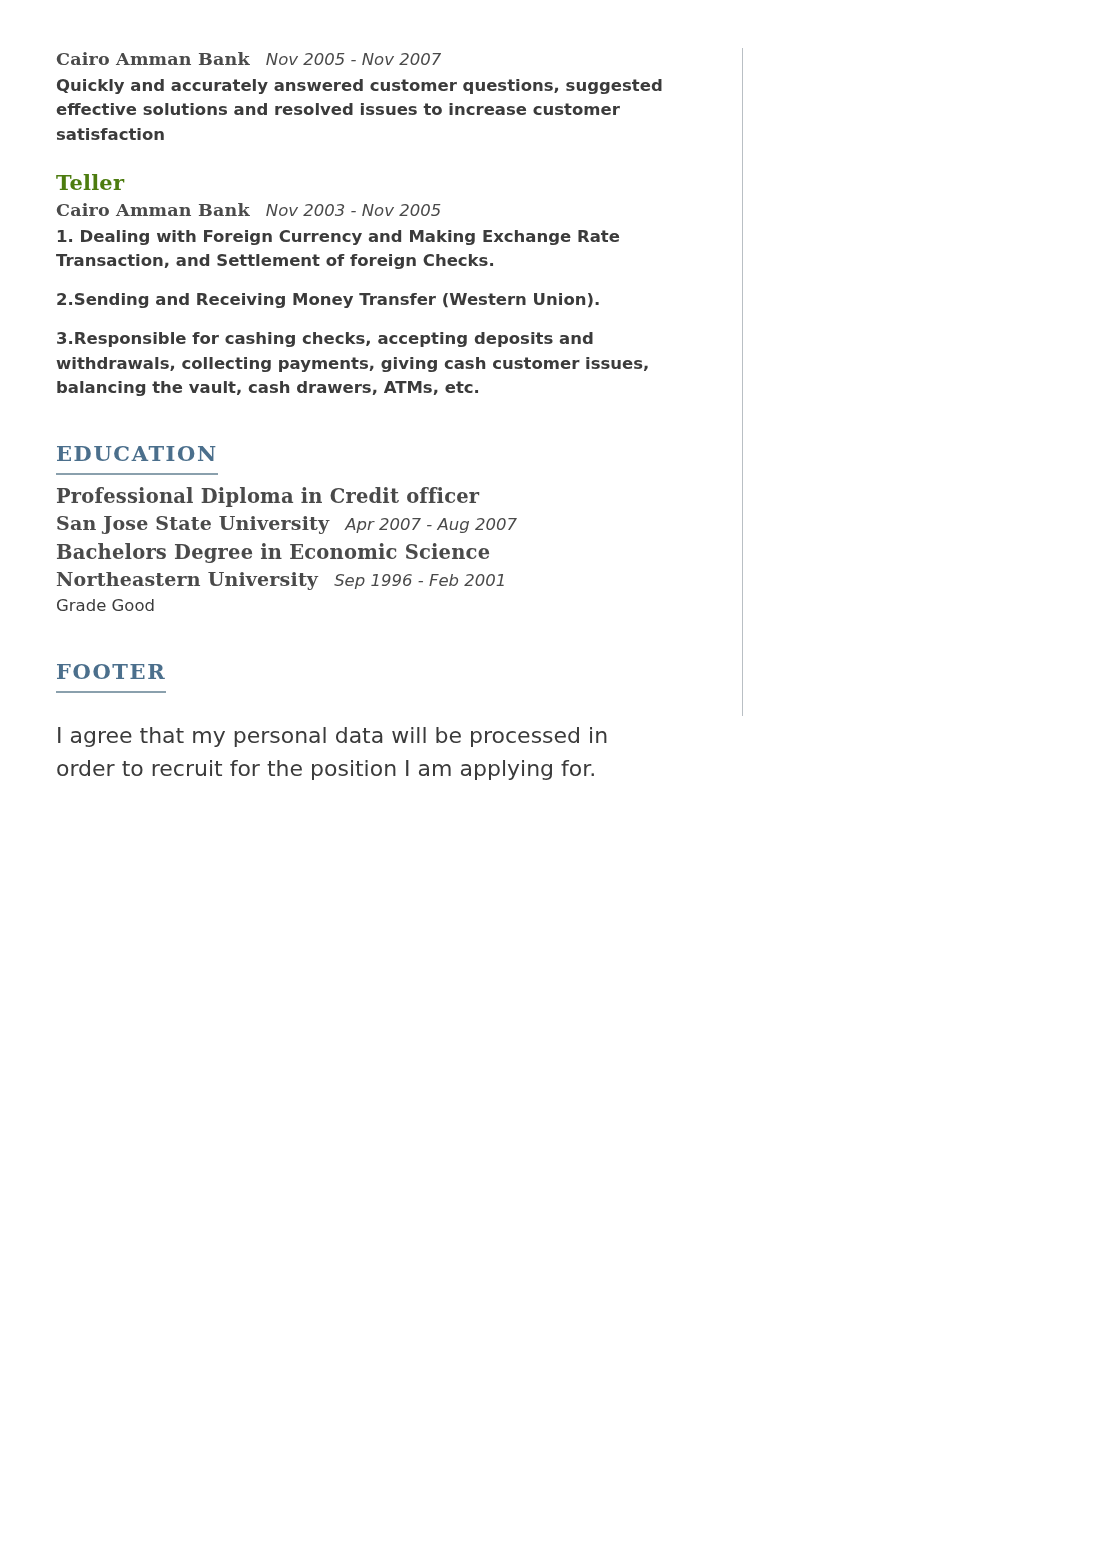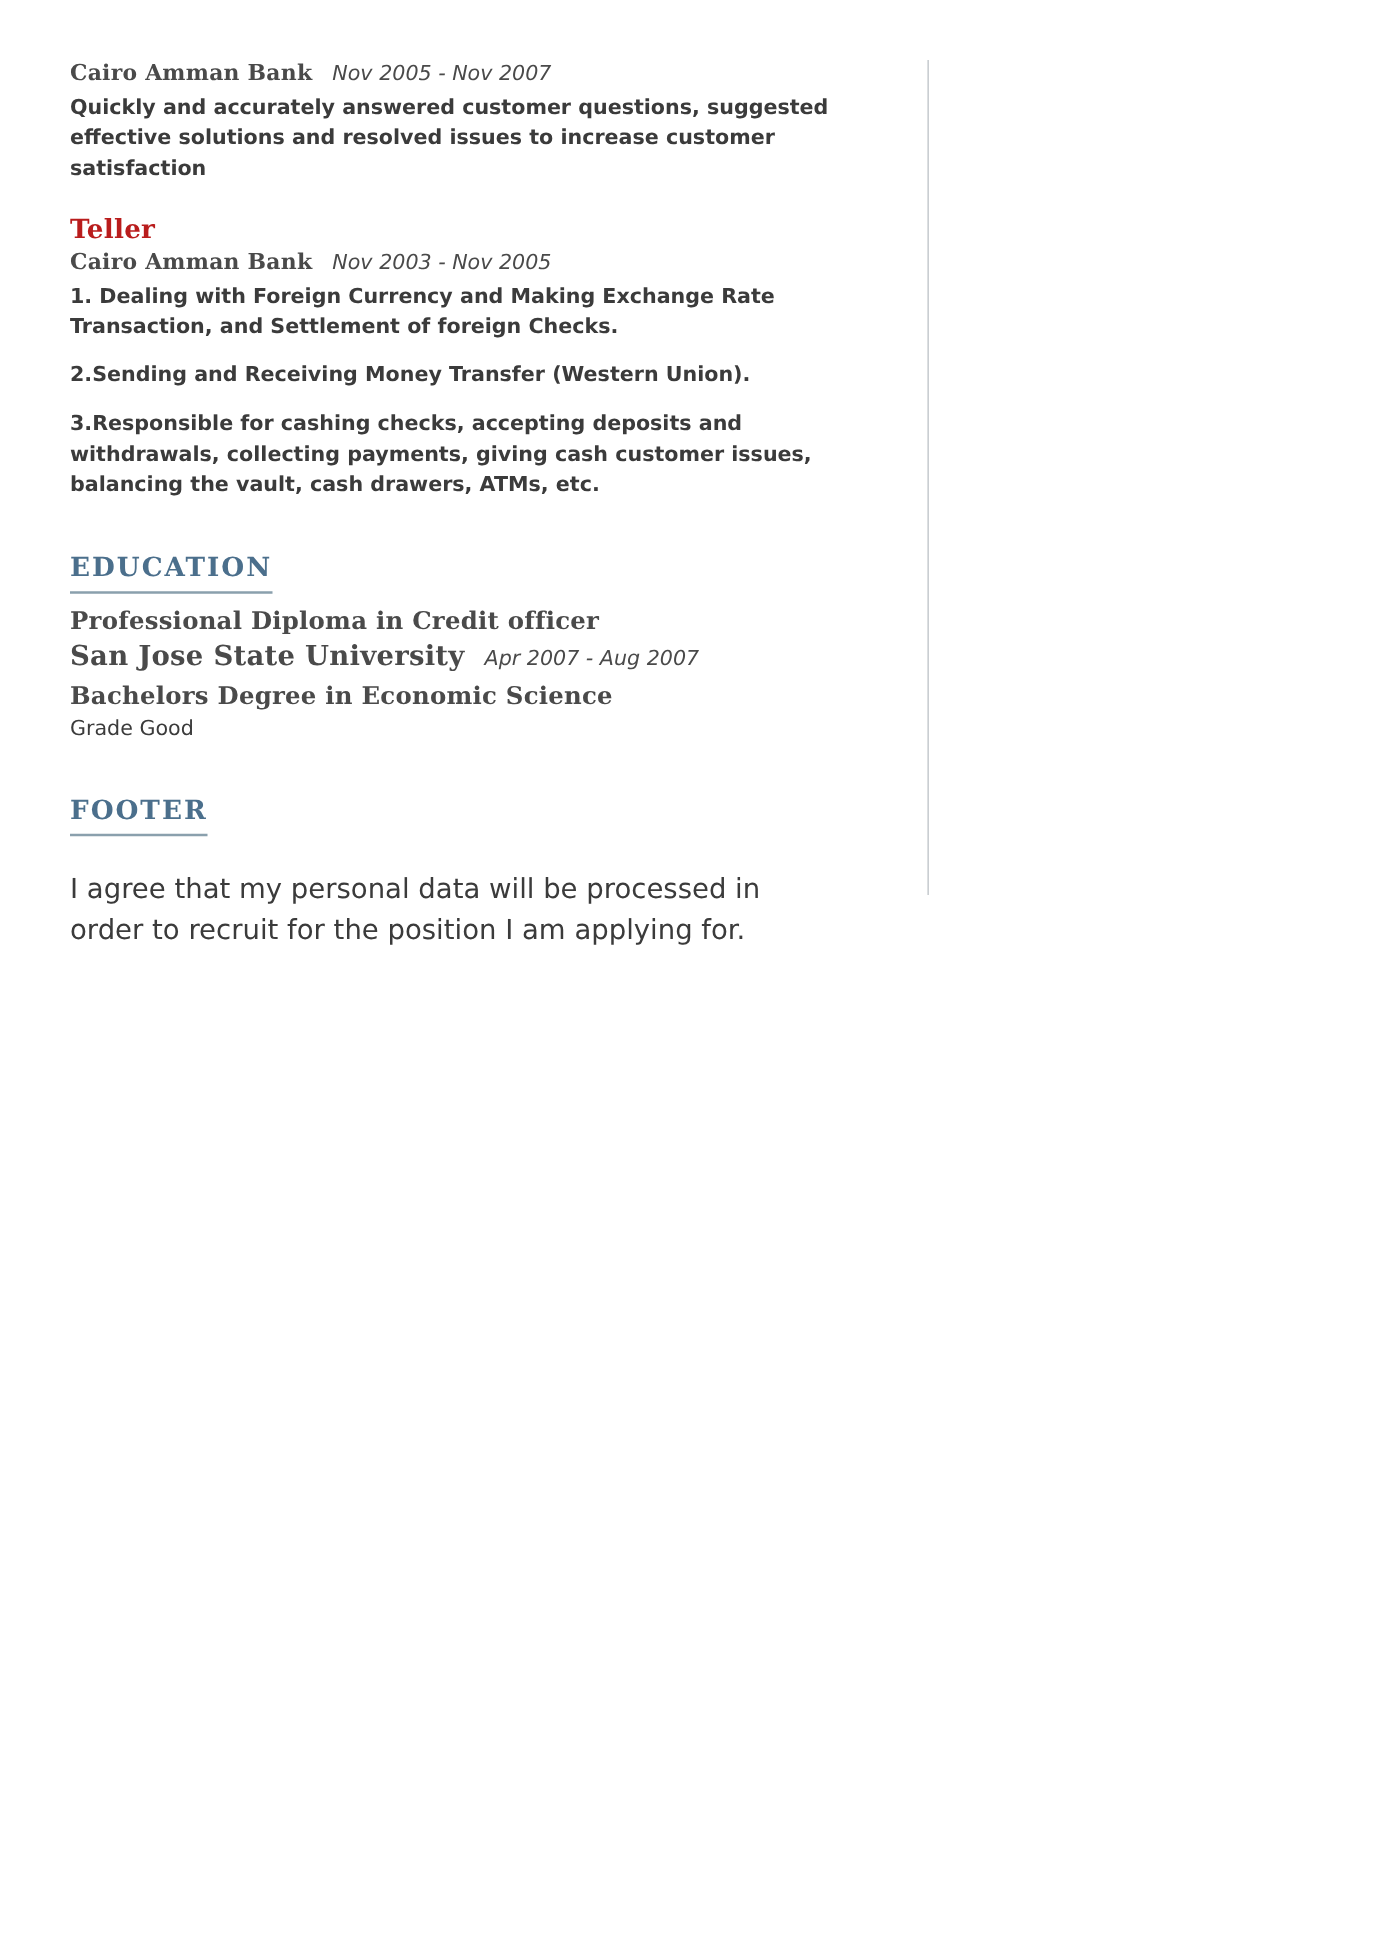--- a/index.html
+++ b/index.html
@@ -66,21 +66,21 @@
   }
   .para {
     margin: 0 0 14px 0;
   }
   .para:last-child { margin-bottom: 0; }
 
   .role-title {
     font-family: "DejaVu Serif", serif;
     font-size: 21px;
     font-weight: 700;
-    color: #b91c1c;
+    color: #4d7c0f;
     margin: 22px 0 4px 0;
     letter-spacing: 0.2px;
   }
 
   .section {
     margin-top: 40px;
   }
   .section-title {
     font-family: "DejaVu Serif", serif;
     font-size: 21px;
@@ -100,21 +100,21 @@
   .edu-degree {
     font-family: "DejaVu Serif", serif;
     font-size: 19.5px;
     font-weight: 700;
     color: #4a4a4a;
     margin: 0 0 3px 0;
     letter-spacing: 0.2px;
   }
   .edu-school {
     font-family: "DejaVu Serif", serif;
-    font-size: 22px;
+    font-size: 19px;
     font-weight: 700;
     color: #4a4a4a;
     letter-spacing: 0.2px;
   }
   .edu-grade {
     font-size: 16.5px;
     line-height: 1.5;
     color: #3b3b3b;
     margin: 1px 0 0 0;
   }
@@ -159,20 +159,23 @@
 
       <div class="edu-block">
         <p class="edu-degree">Professional Diploma in Credit officer</p>
         <p class="job-line">
           <span class="edu-school">San Jose State University</span><span class="dates">Apr 2007 - Aug 2007</span>
         </p>
       </div>
 
       <div class="edu-block">
         <p class="edu-degree">Bachelors Degree in Economic Science</p>
+        <p class="job-line">
+          <span class="edu-school">Northeastern University</span><span class="dates">Sep 1996 - Feb 2001</span>
+        </p>
         <p class="edu-grade">Grade Good</p>
       </div>
     </div>
 
     <div class="section">
       <h2 class="section-title">FOOTER</h2>
       <p class="footer-text">I agree that my personal data will be processed in order to recruit for the position I am applying for.</p>
     </div>
 
   </div>

